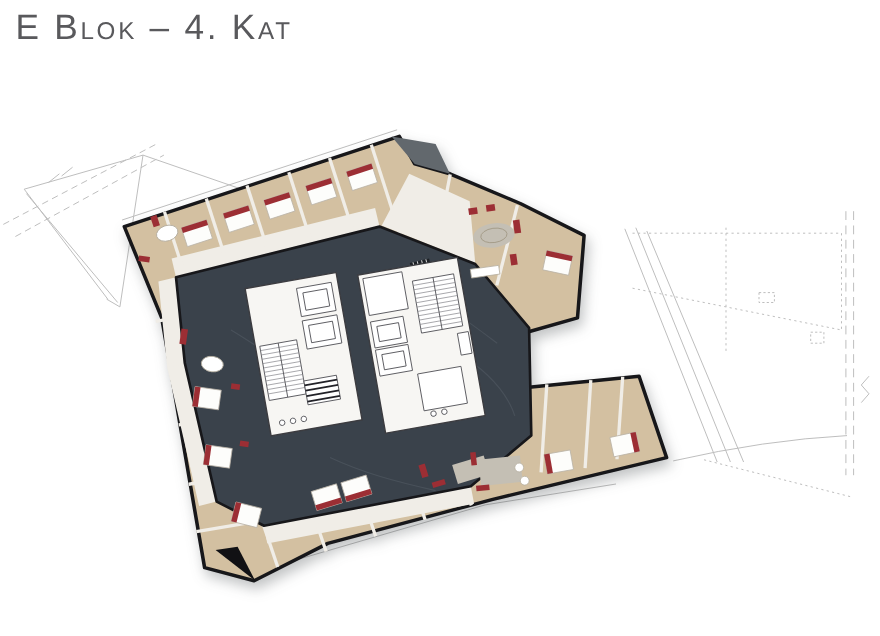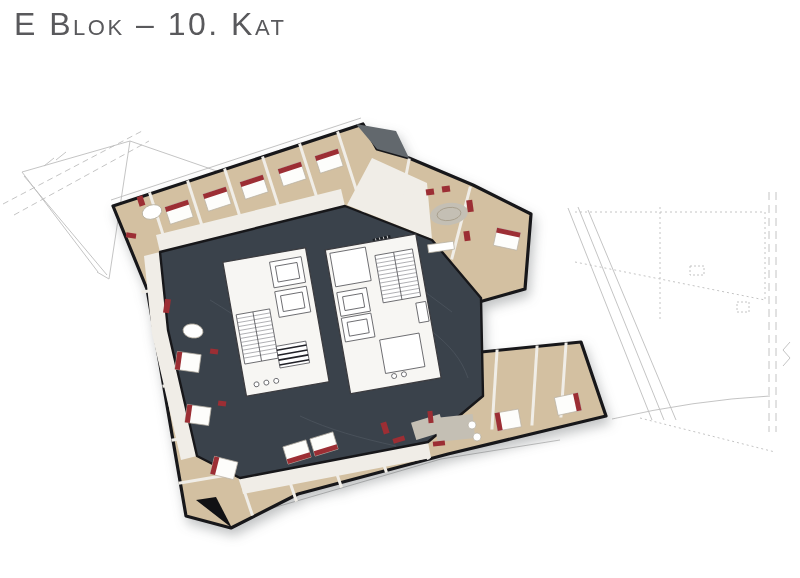--- a/index.html
+++ b/index.html
@@ -23,21 +23,21 @@
   .red{fill:var(--accent-red,#9c2e34);}
   .rug{fill:var(--rug-gray,#c4bfb4);}
   .tub{fill:#ffffff;stroke:#b5ae9f;stroke-width:.8;}
   .roof{fill:var(--roof-gray,#62686d);}
   .bldg{filter:drop-shadow(3px 6px 6px rgba(50,55,60,.30));}
 </style>
 </head>
 <body>
 
 <div class="stage">
-  <h1 class="plan-title">E Blok – 10. Kat</h1>
+  <h1 class="plan-title">E Blok – 4. Kat</h1>
 
   <svg width="800" height="578" viewBox="0 0 800 578">
 
     <g>
       <path class="wire" stroke-dasharray="6 4" d="M3,204 L144,130"></path>
       <path class="wire" stroke-dasharray="6 4" d="M14,215 L149,141"></path>
       <path class="wire" d="M22,172 L130,141"></path>
       <path class="wire" d="M22,172 L98,272"></path>
       <path class="wire" d="M130,141 L109,279"></path>
       <path class="wire" d="M97,272 L109,279"></path>

